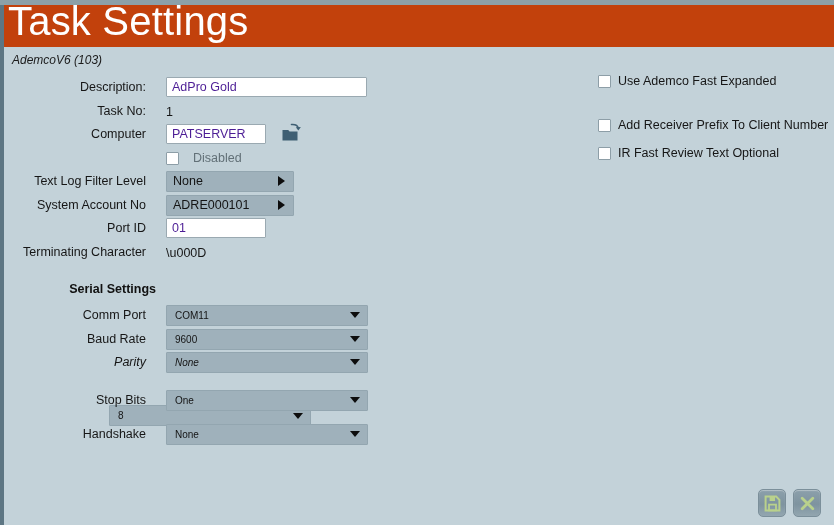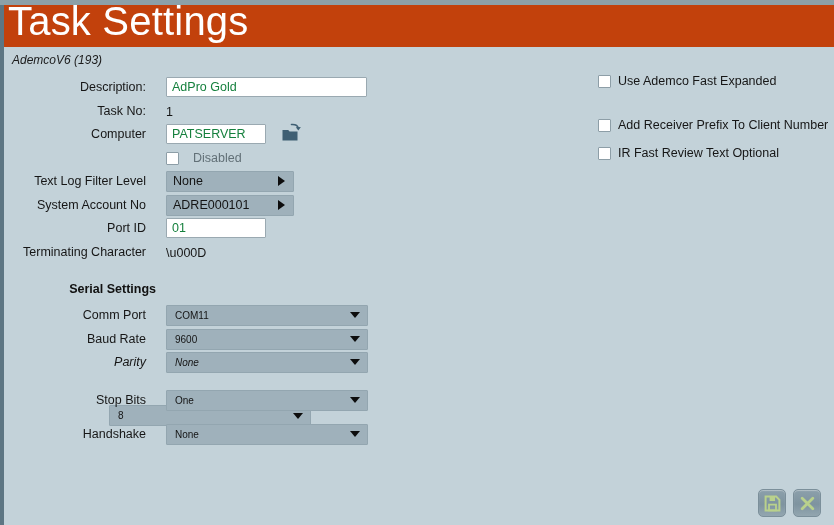--- a/index.html
+++ b/index.html
@@ -86,21 +86,21 @@
   }
   .f-control { position: relative; }
 
   
   .txtbox {
     background: #ffffff;
     border: 1px solid #9aa9b1;
     height: 20px;
     box-sizing: border-box;
     font-size: 12.5px;
-    color: #15803d;
+    color: #4c1d95;
     padding: 0 5px;
     line-height: 18px;
     display: block;
     font-family: "Liberation Sans", sans-serif;
     border-radius: 1px;
   }
   .txtbox.w-desc  { width: 201px; }
   .txtbox.w-comp  { width: 100px; }
   .txtbox.w-port  { width: 100px; }
 
@@ -245,21 +245,21 @@
 
 <div id="app-frame">
 
   <div id="top-rule"></div>
   <div id="left-rule"></div>
 
   <div id="page-header">
     <div id="page-title">Task Settings</div>
   </div>
 
-  <div id="task-subtitle">AdemcoV6 (193)</div>
+  <div id="task-subtitle">AdemcoV6 (103)</div>
 
   <div class="form-row" style="top:76px; width:420px;">
     <div class="f-label">Description:</div>
     <div class="f-control">
       <input class="txtbox w-desc" type="text" value="AdPro Gold" style="">
     </div>
   </div>
 
   <div class="form-row" style="top:100px; width:420px;">
     <div class="f-label">Task No:</div>

